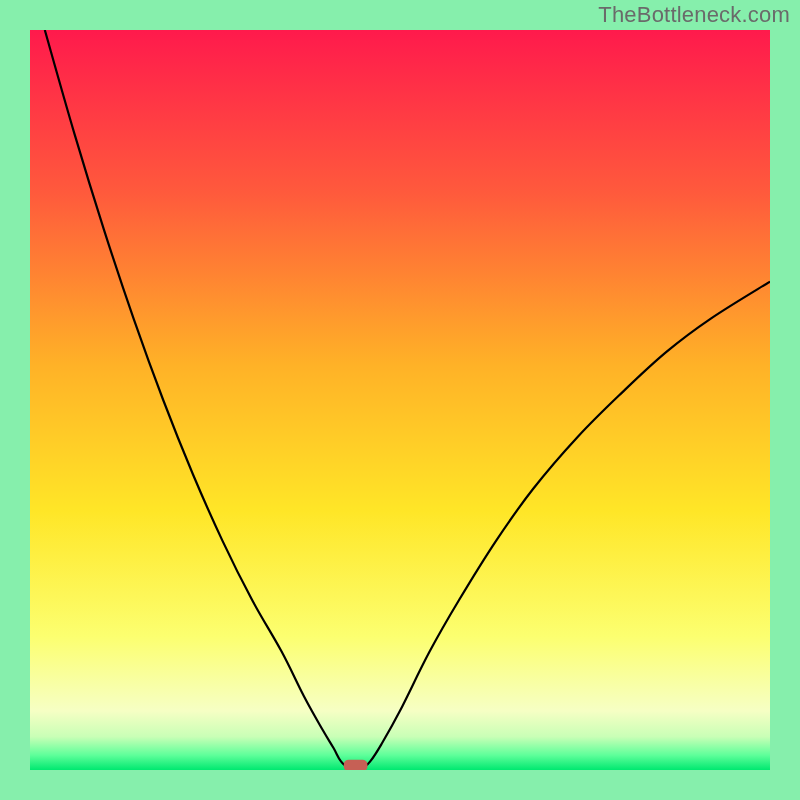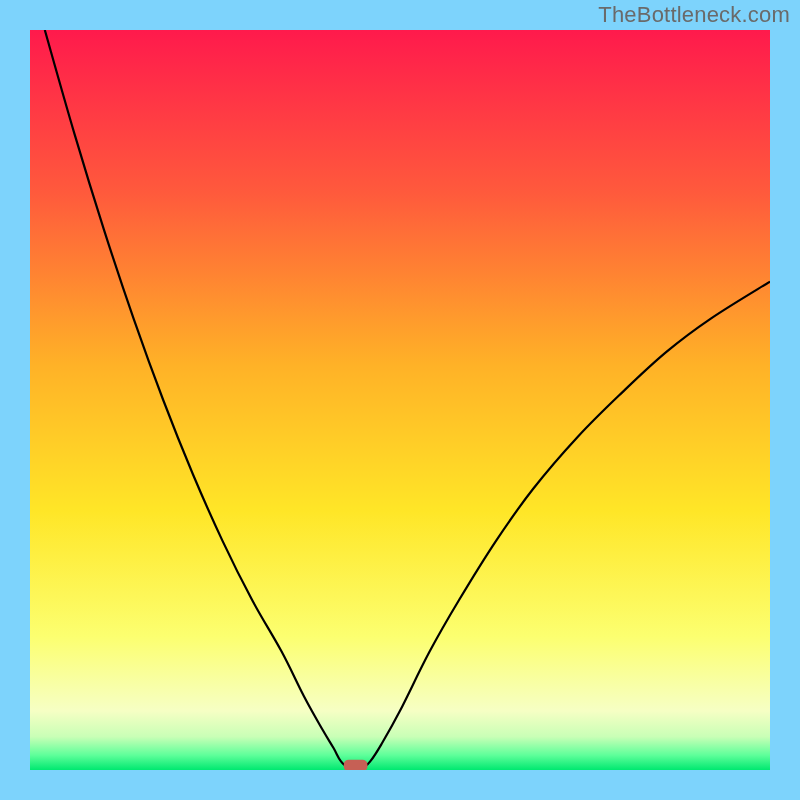--- a/index.html
+++ b/index.html
@@ -8,21 +8,21 @@
     width: 800px;
     height: 800px;
     overflow: hidden;
     background: #000;
     font-family: Arial, Helvetica, sans-serif;
   }
   .outer {
     position: relative;
     width: 800px;
     height: 800px;
-    background: #7dd3fc;
+    background: #86efac;
   }
   .plot {
     position: absolute;
     left: 30px;
     top: 30px;
     width: 740px;
     height: 740px;
   }
   .watermark {
     position: absolute;

